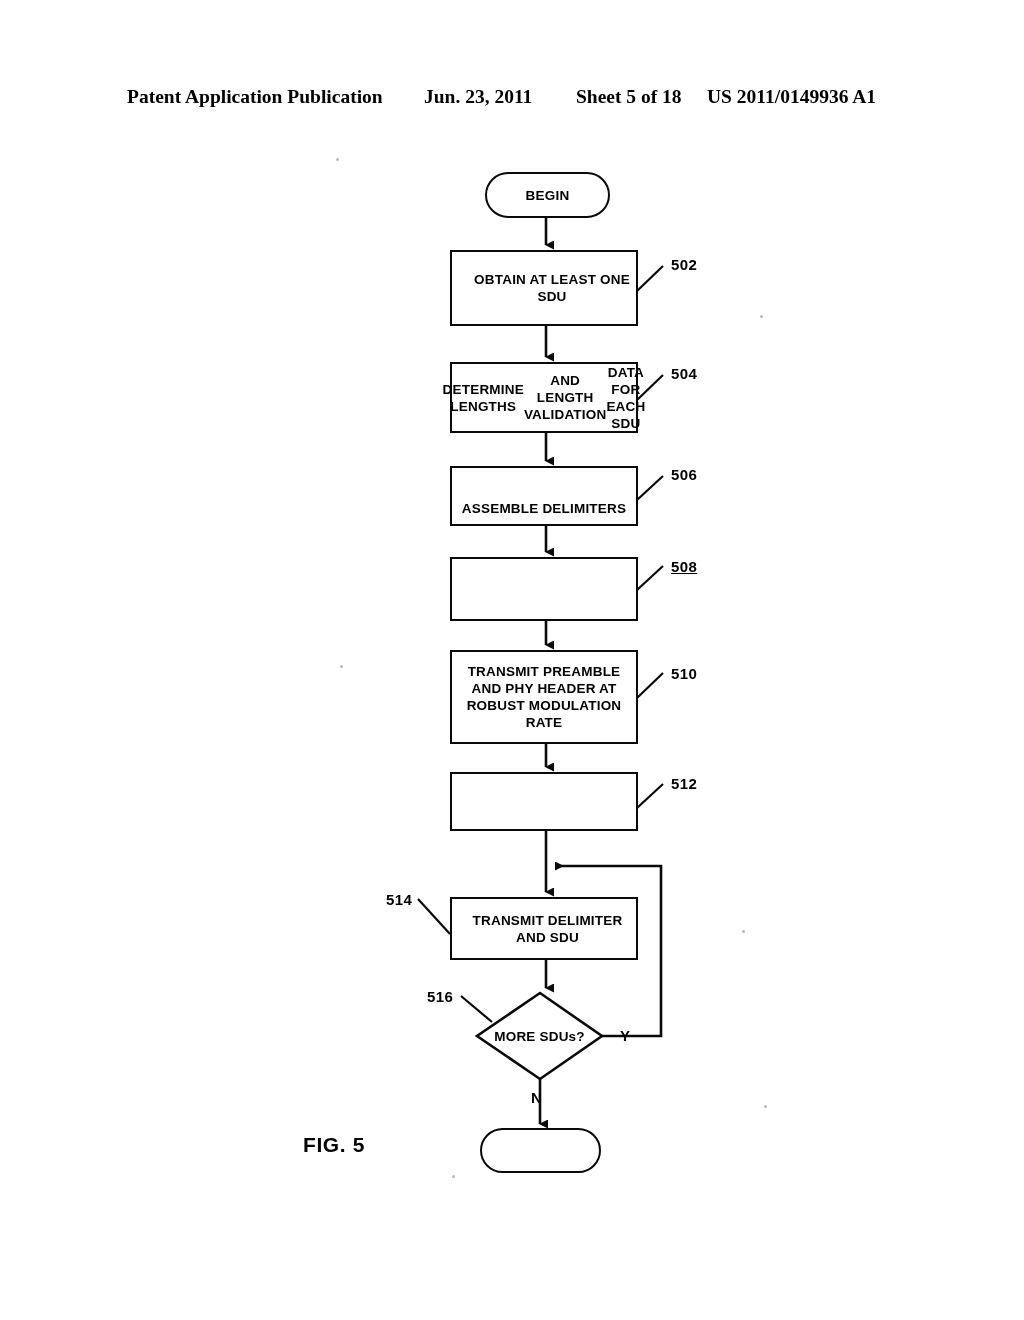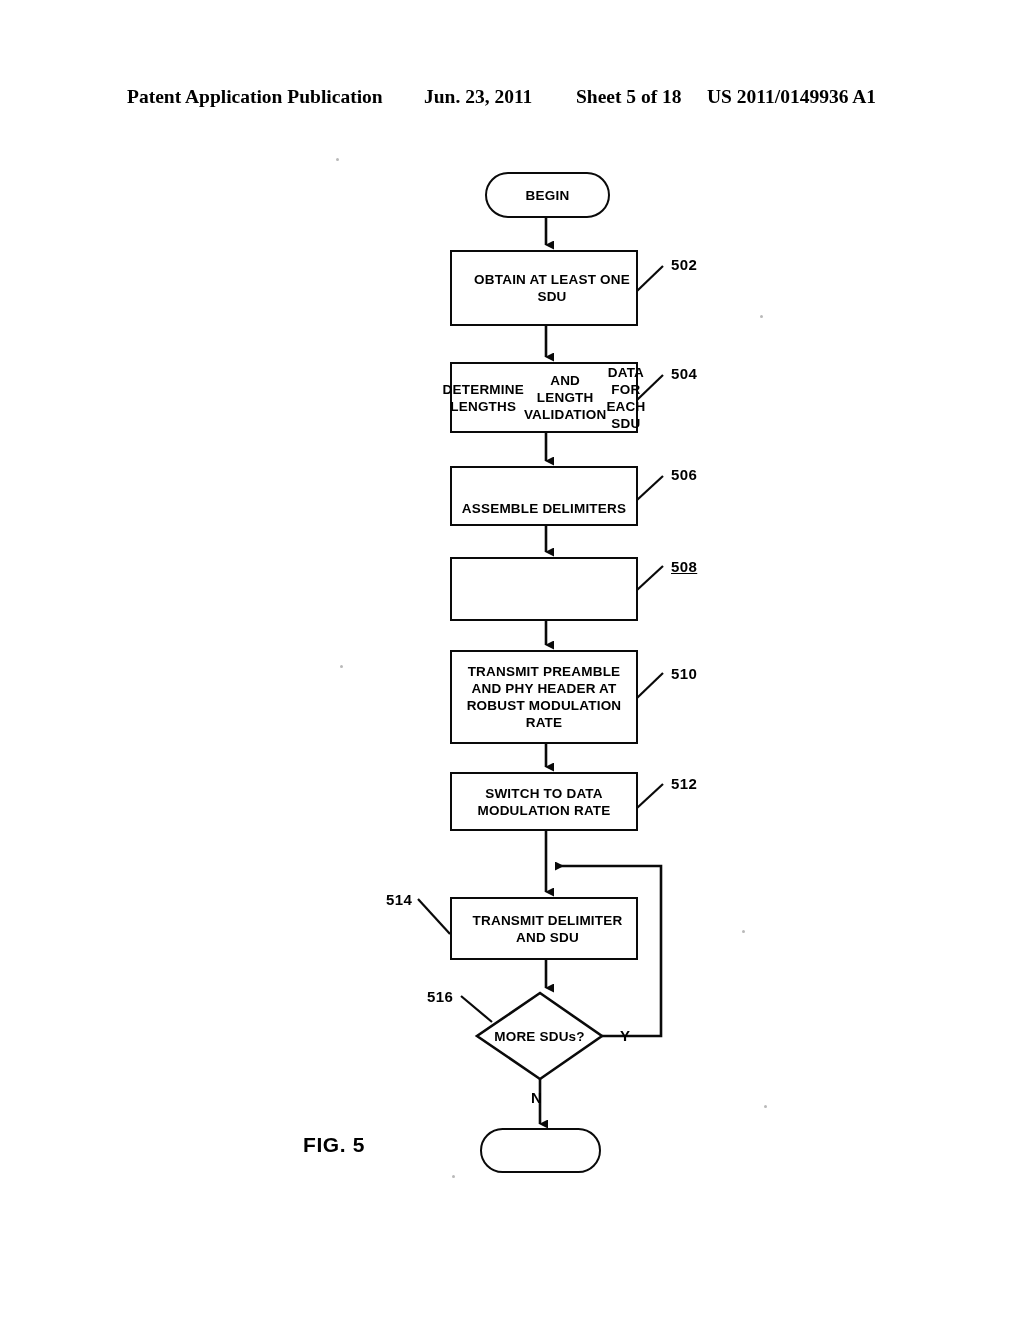--- a/index.html
+++ b/index.html
@@ -212,24 +212,20 @@
   <div class="process-box" style="left:450px; top:650px; width:188px; height:94px;"></div>
   <div class="node-text" style="left:450px; top:650px; width:188px; height:94px; flex-direction:column;">
     <span>TRANSMIT PREAMBLE</span>
     <span>AND PHY HEADER AT</span>
     <span>ROBUST MODULATION</span>
     <span>RATE</span>
   </div>
   <div class="ref-label" style="left:671px; top:665px;">510</div>
 
   <div class="process-box" style="left:450px; top:772px; width:188px; height:59px;"></div>
-  <div class="node-text" style="left:450px; top:772px; width:188px; height:59px; flex-direction:column;">
-    <span>SWITCH TO DATA</span>
-    <span>MODULATION RATE</span>
-  </div>
   <div class="ref-label" style="left:671px; top:775px;">512</div>
 
   <div class="process-box" style="left:450px; top:897px; width:188px; height:63px;"></div>
   <div class="node-text" style="left:450px; top:897px; width:188px; height:63px; flex-direction:column;padding-left:7px;">
     <span>TRANSMIT DELIMITER</span>
     <span>AND SDU</span>
   </div>
   <div class="ref-label" style="left:386px; top:891px;">514</div>
 
   <div class="node-text" style="left:477px; top:993px; width:125px; height:86px;">MORE SDUs?</div>

